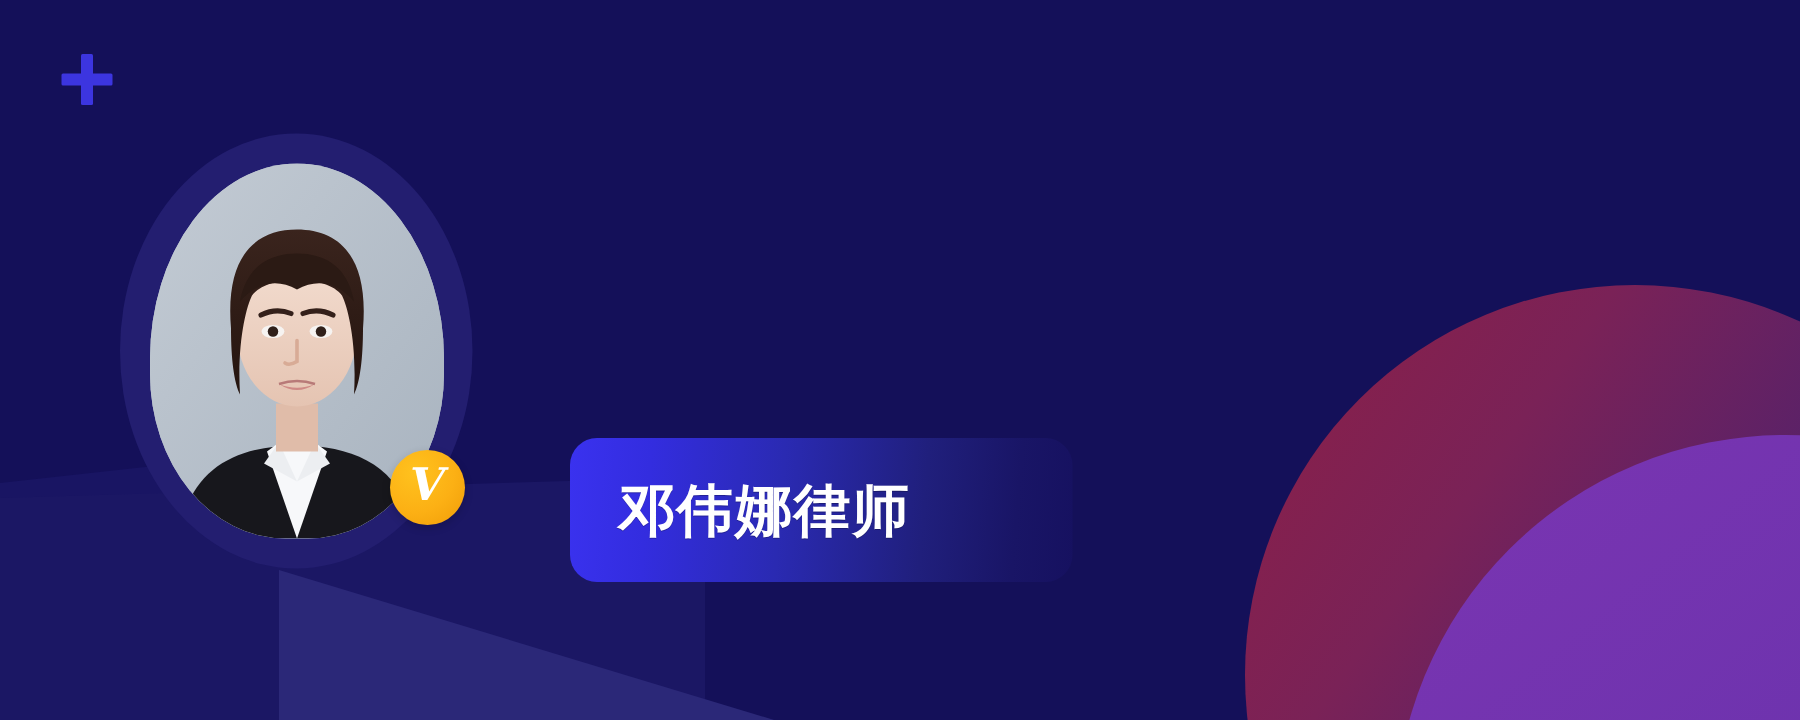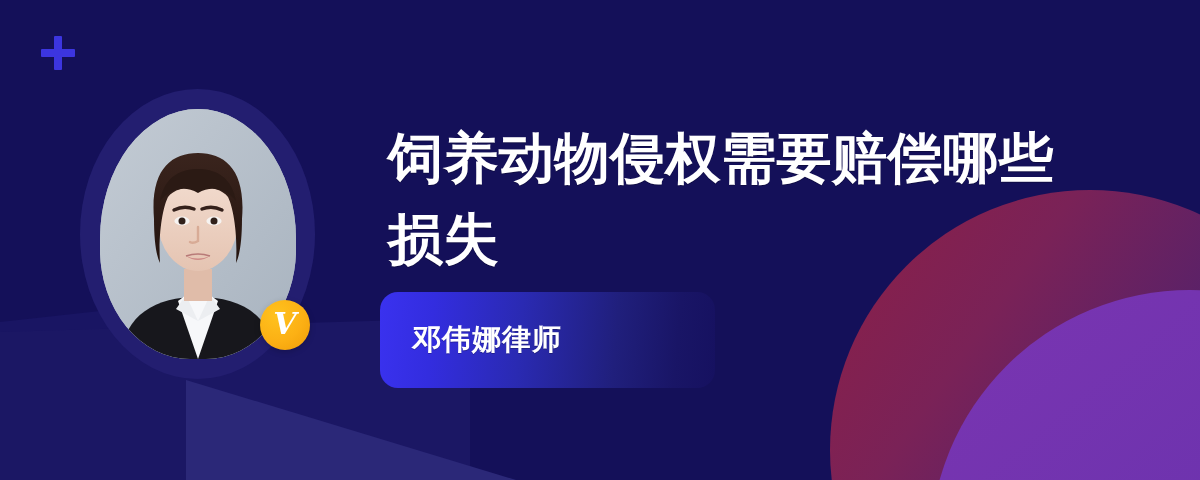--- a/index.html
+++ b/index.html
@@ -127,21 +127,21 @@
     width:335px; height:96px;
     border-radius:18px;
     background:linear-gradient(95deg,#3a32ef 0%,#332ddf 16%,#2a2ab2 42%,#201f7c 70%,#191566 88%,#161160 100%);
     display:flex; align-items:center;
   }
   #lawyer-pill .label{
     margin-left:32px;
     color:#ffffff;
     font-family:"Liberation Sans", sans-serif;
     font-weight:700;
-    font-size:29px;
+    font-size:38px;
     letter-spacing:1px;
     text-shadow:0 1px 0 rgba(0,0,0,.25);
   }
 </style>
 </head>
 <body>
 
 <div id="banner">
 
   <div class="deco" id="slab-notch"></div>
@@ -204,21 +204,18 @@
 
         <path d="M86 147 q12 8 24 0 q-12 5 -24 0 z" fill="#cf8a86"></path>
         <path d="M86 147 q12 -4 24 0" stroke="#b87a78" stroke-width="1.6" fill="none"></path>
       </svg>
     </div>
     <div id="verified-badge">
       <span class="v">V</span>
     </div>
   </div>
 
-  <div id="content">
-    <h1 id="headline">饲养动物侵权需要赔偿哪些损失</h1>
-  </div>
 
   <div id="lawyer-pill">
     <span class="label">邓伟娜律师</span>
   </div>
 
 </div>
 
 </body></html>

